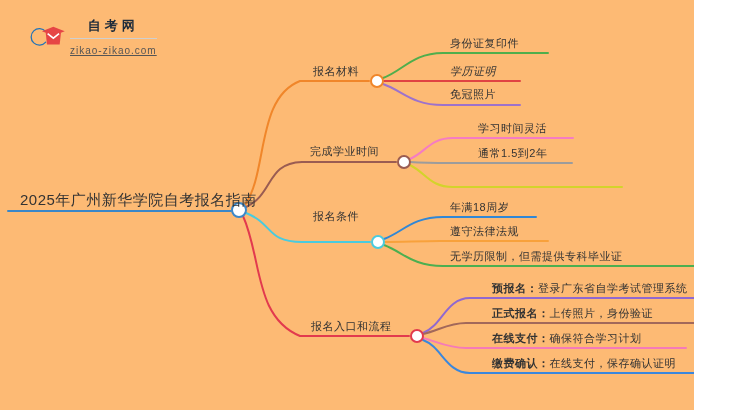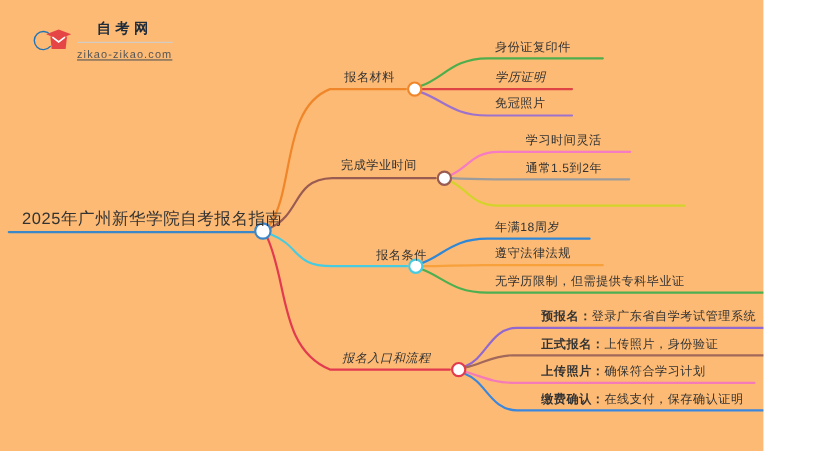--- a/index.html
+++ b/index.html
@@ -72,32 +72,32 @@
     <circle cx="377" cy="81" r="6" class="node-circle" stroke="#f0862a"></circle>
     <circle cx="404" cy="162" r="6" class="node-circle" stroke="#9a5c52"></circle>
     <circle cx="378" cy="242" r="6" class="node-circle" stroke="#49cbdf"></circle>
     <circle cx="417" cy="336" r="6" class="node-circle" stroke="#e23a4e"></circle>
   </svg>
 
   <div class="label root-label" style="left:20px;top:191px;">2025年广州新华学院自考报名指南</div>
 
   <div class="label" style="left:313px;top:63px;">报名材料</div>
   <div class="label" style="left:310px;top:143px;">完成学业时间</div>
-  <div class="label" style="left:313px;top:224px;margin-left:29px;">报名条件</div>
-  <div class="label" style="left:311px;top:318px;font-style:italic;">报名入口和流程</div>
+  <div class="label" style="left:313px;top:208px;">报名条件</div>
+  <div class="label" style="left:311px;top:318px;">报名入口和流程</div>
 
   <div class="label leaf-label" style="left:450px;top:35px;"><span class="prefix"></span><span>身份证复印件</span></div>
   <div class="label leaf-label" style="left:450px;top:63px;font-style:italic;"><span class="prefix"></span><span>学历证明</span></div>
   <div class="label leaf-label" style="left:450px;top:87px;font-family:Liberation Mono, monospace;"><span class="prefix"></span><span>免冠照片</span></div>
 
   <div class="label leaf-label" style="left:478px;top:120px;"><span class="prefix"></span><span>学习时间灵活</span></div>
   <div class="label leaf-label" style="left:478px;top:145px;"><span class="prefix"></span><span>通常1.5到2年</span></div>
 
   <div class="label leaf-label" style="left:450px;top:199px;"><span class="prefix"></span><span>年满18周岁</span></div>
   <div class="label leaf-label" style="left:450px;top:248px;"><span class="prefix"></span><span>无学历限制，但需提供专科毕业证</span></div>
   <div class="label leaf-label" style="left:450px;top:223px;"><span class="prefix"></span><span>遵守法律法规</span></div>
 
   <div class="label leaf-label" style="left:492px;top:280px;"><span class="prefix">预报名：</span><span>登录广东省自学考试管理系统</span></div>
   <div class="label leaf-label" style="left:492px;top:305px;"><span class="prefix">正式报名：</span><span>上传照片，身份验证</span></div>
-  <div class="label leaf-label" style="left:492px;top:330px;"><span class="prefix">上传照片：</span><span>确保符合学习计划</span></div>
+  <div class="label leaf-label" style="left:492px;top:330px;"><span class="prefix">在线支付：</span><span>确保符合学习计划</span></div>
   <div class="label leaf-label" style="left:492px;top:355px;"><span class="prefix">缴费确认：</span><span>在线支付，保存确认证明</span></div>
 
 </div>
 
 </body></html>

